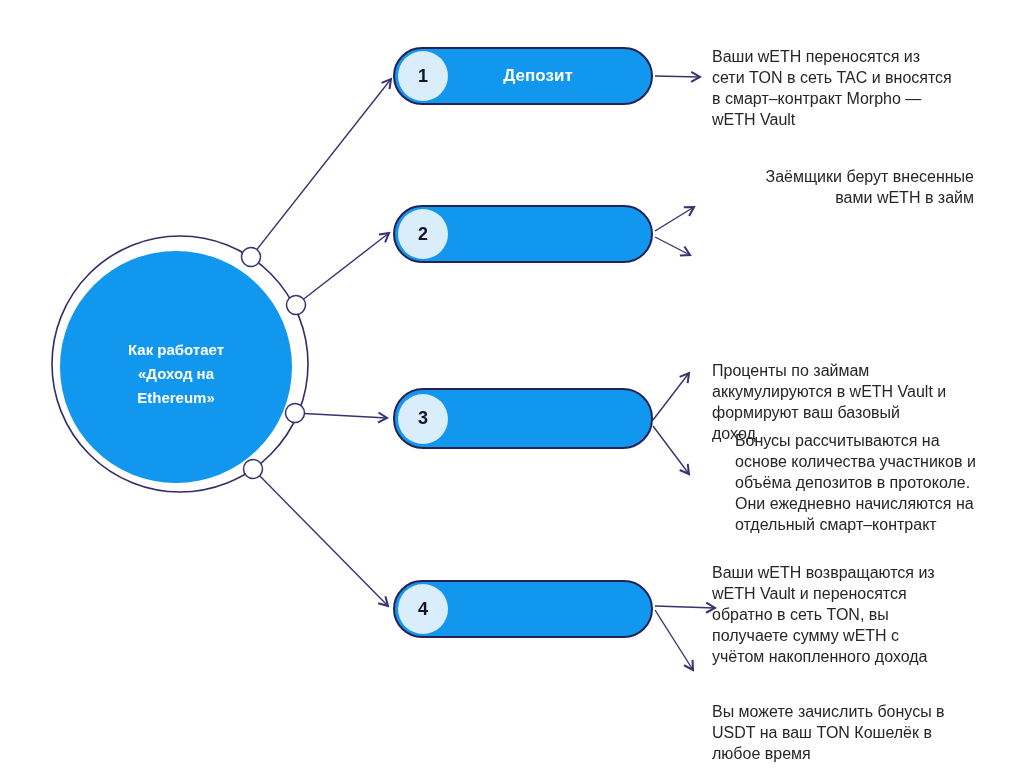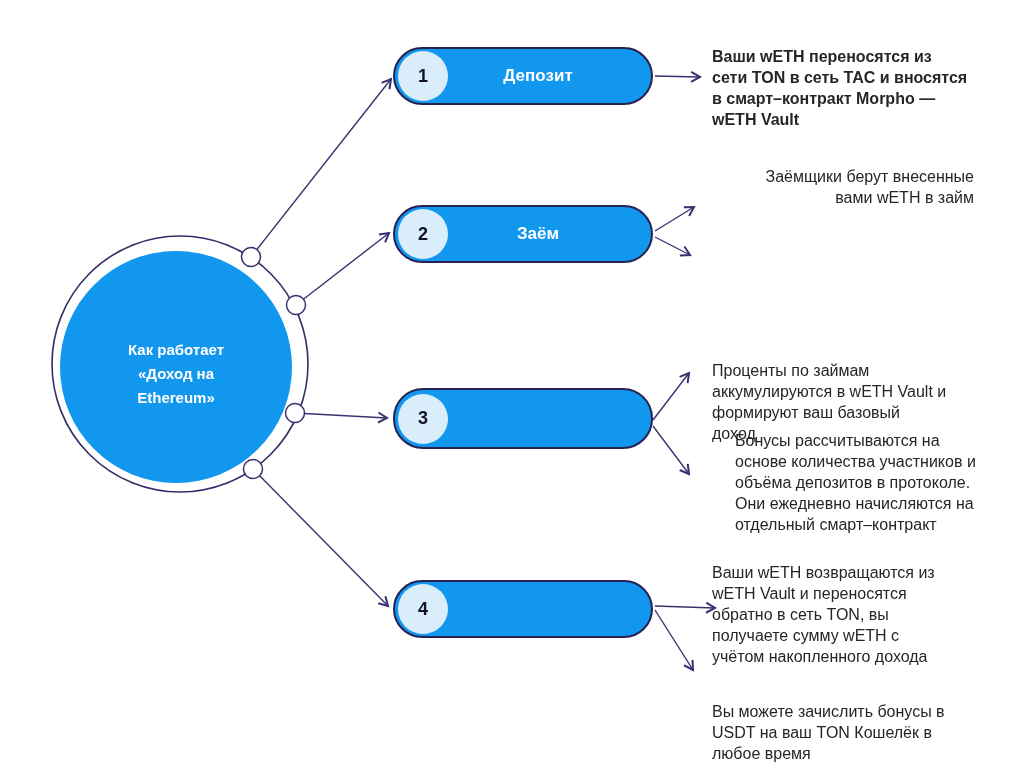--- a/index.html
+++ b/index.html
@@ -36,21 +36,21 @@
   .pill-label{
     width:100%;padding-left:30px;display:flex;justify-content:center;align-items:center;
     color:#ffffff;font-weight:bold;font-size:17px;line-height:22px;text-align:center;
     white-space:pre-line;
   }
 
   .note{
     position:absolute;left:712px;width:262px;
     color:#262626;font-size:16px;line-height:21px;white-space:pre-line;
   }
-  .note-1a{top:46px;font-weight:bold;}
+  .note-1a{top:46px;}
   .note-2a{top:166px;text-align:right;}
   .note-2b{top:234px;}
   .note-3a{top:312px;margin-top:48px;}
   .note-3b{top:430px;margin-left:23px;}
   .note-4a{top:542px;margin-top:20px;}
   .note-4b{top:701px;}
 </style>
 </head>
 <body>
 
@@ -89,21 +89,20 @@
 «Доход на
 Ethereum»</div>
   </div>
 
   <div class="pill pill-1">
     <div class="step-number">1</div>
     <div class="pill-label">Депозит</div>
   </div>
   <div class="pill pill-2">
     <div class="step-number">2</div>
-    <div class="pill-label">Заём</div>
   </div>
   <div class="pill pill-3">
     <div class="step-number">3</div>
   </div>
   <div class="pill pill-4">
     <div class="step-number">4</div>
   </div>
 
   <div class="note note-1a">Ваши wETH переносятся из
 сети TON в сеть TAC и вносятся

